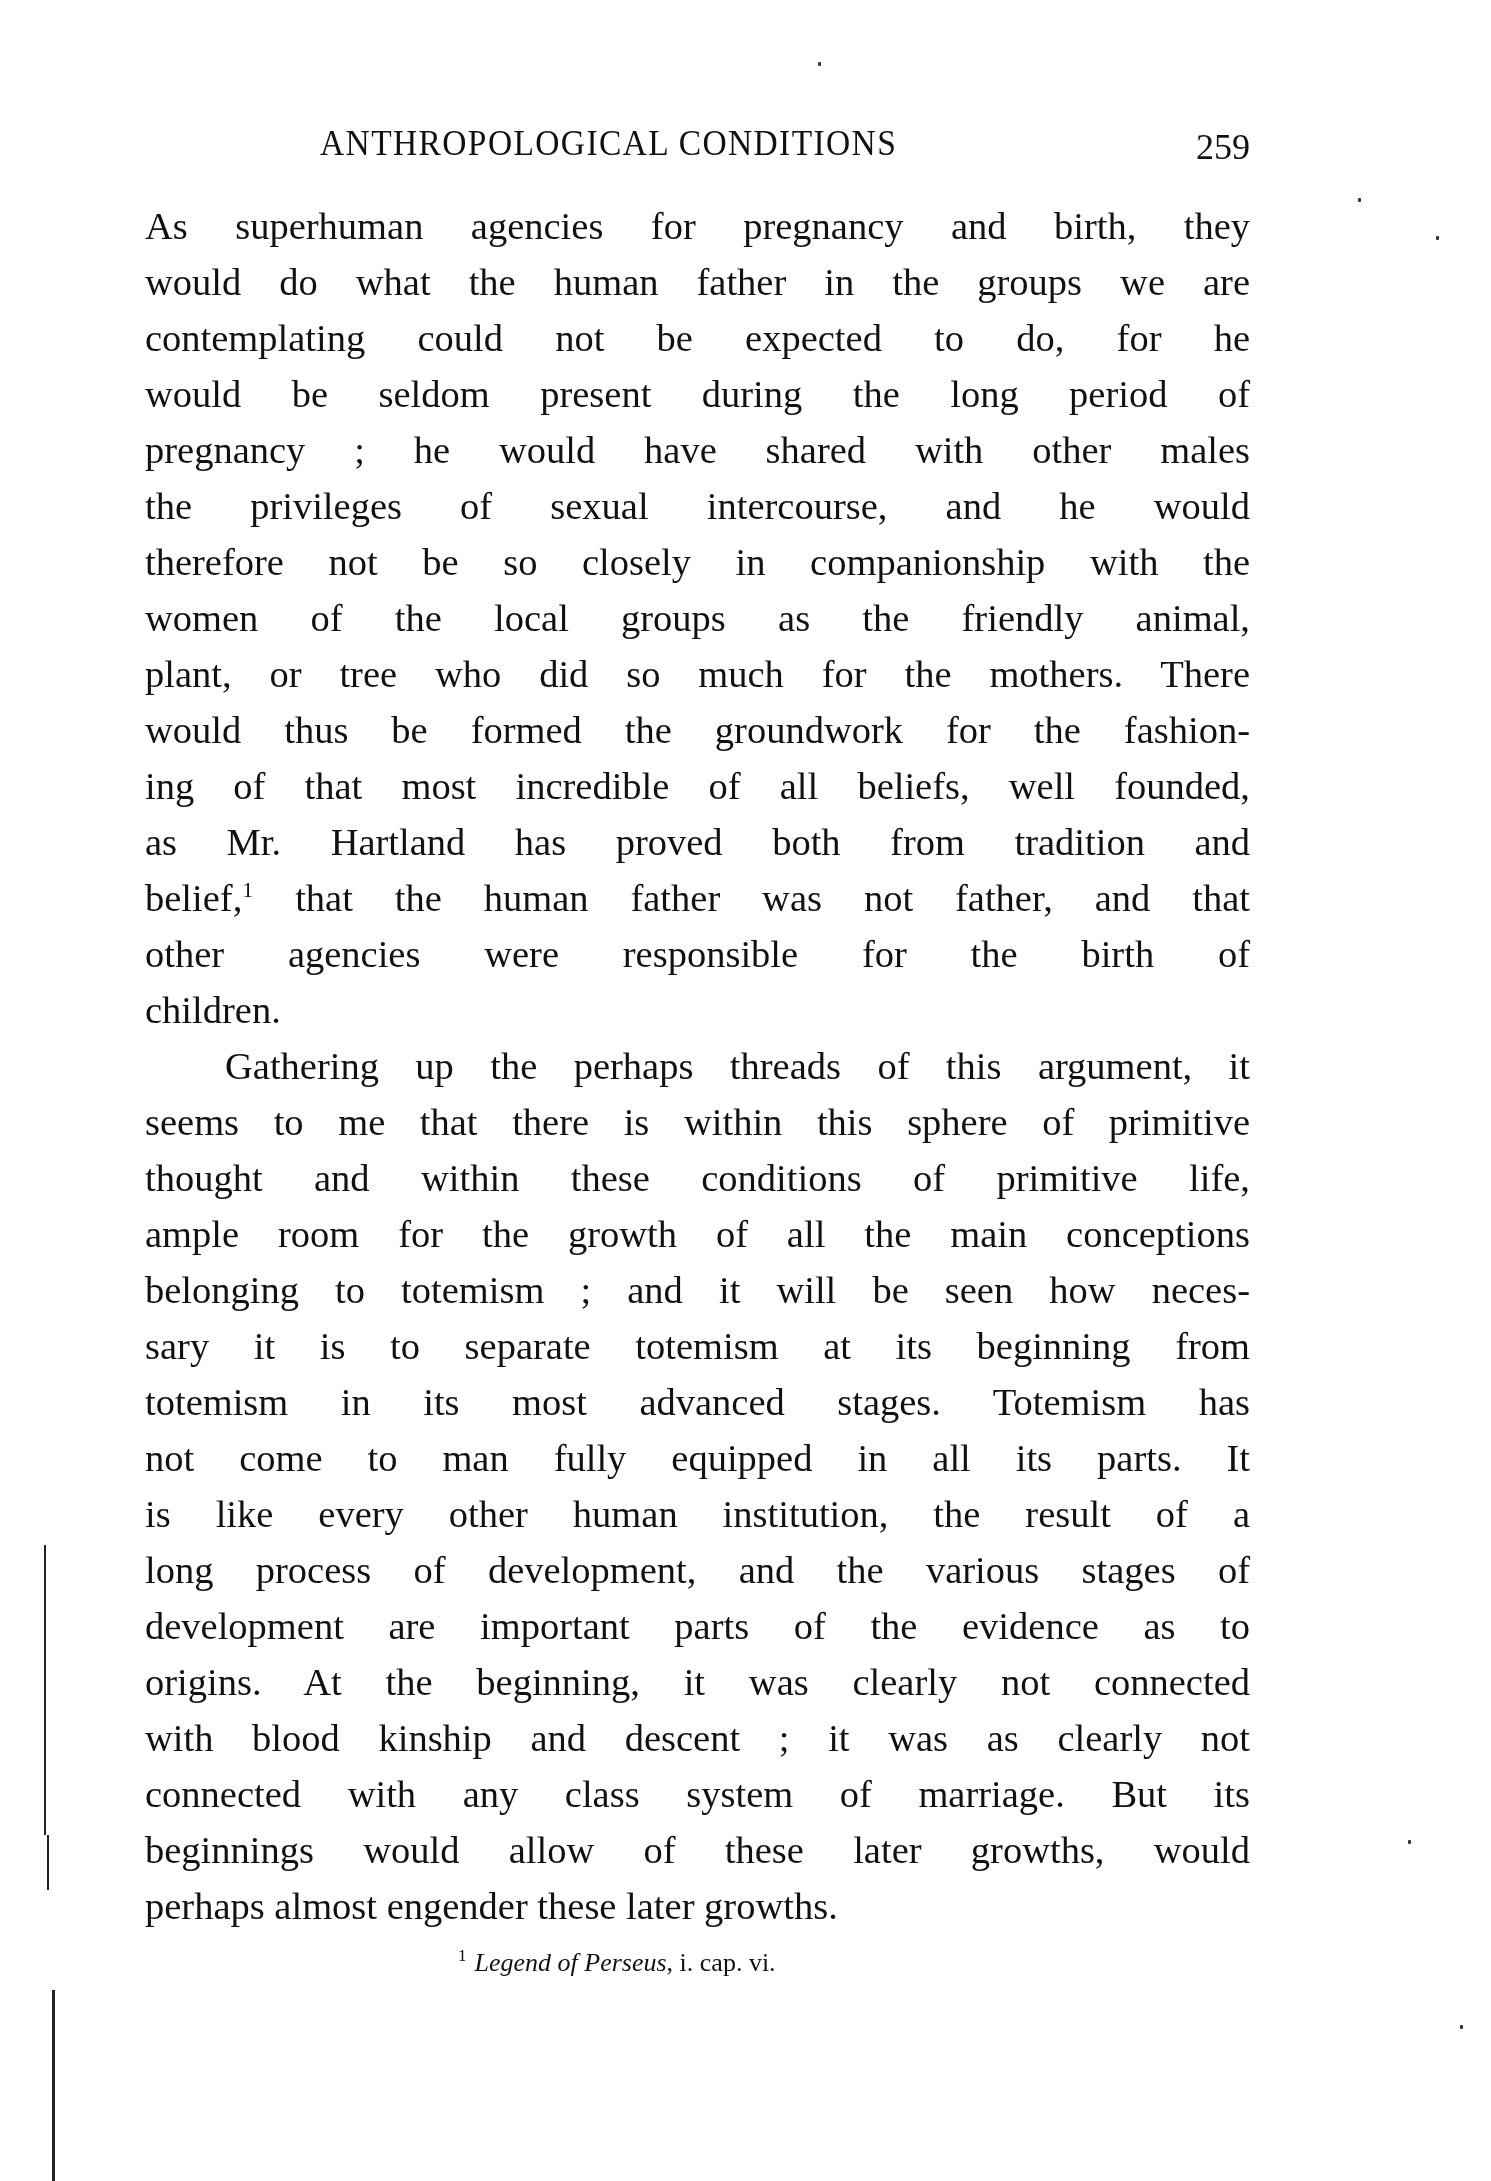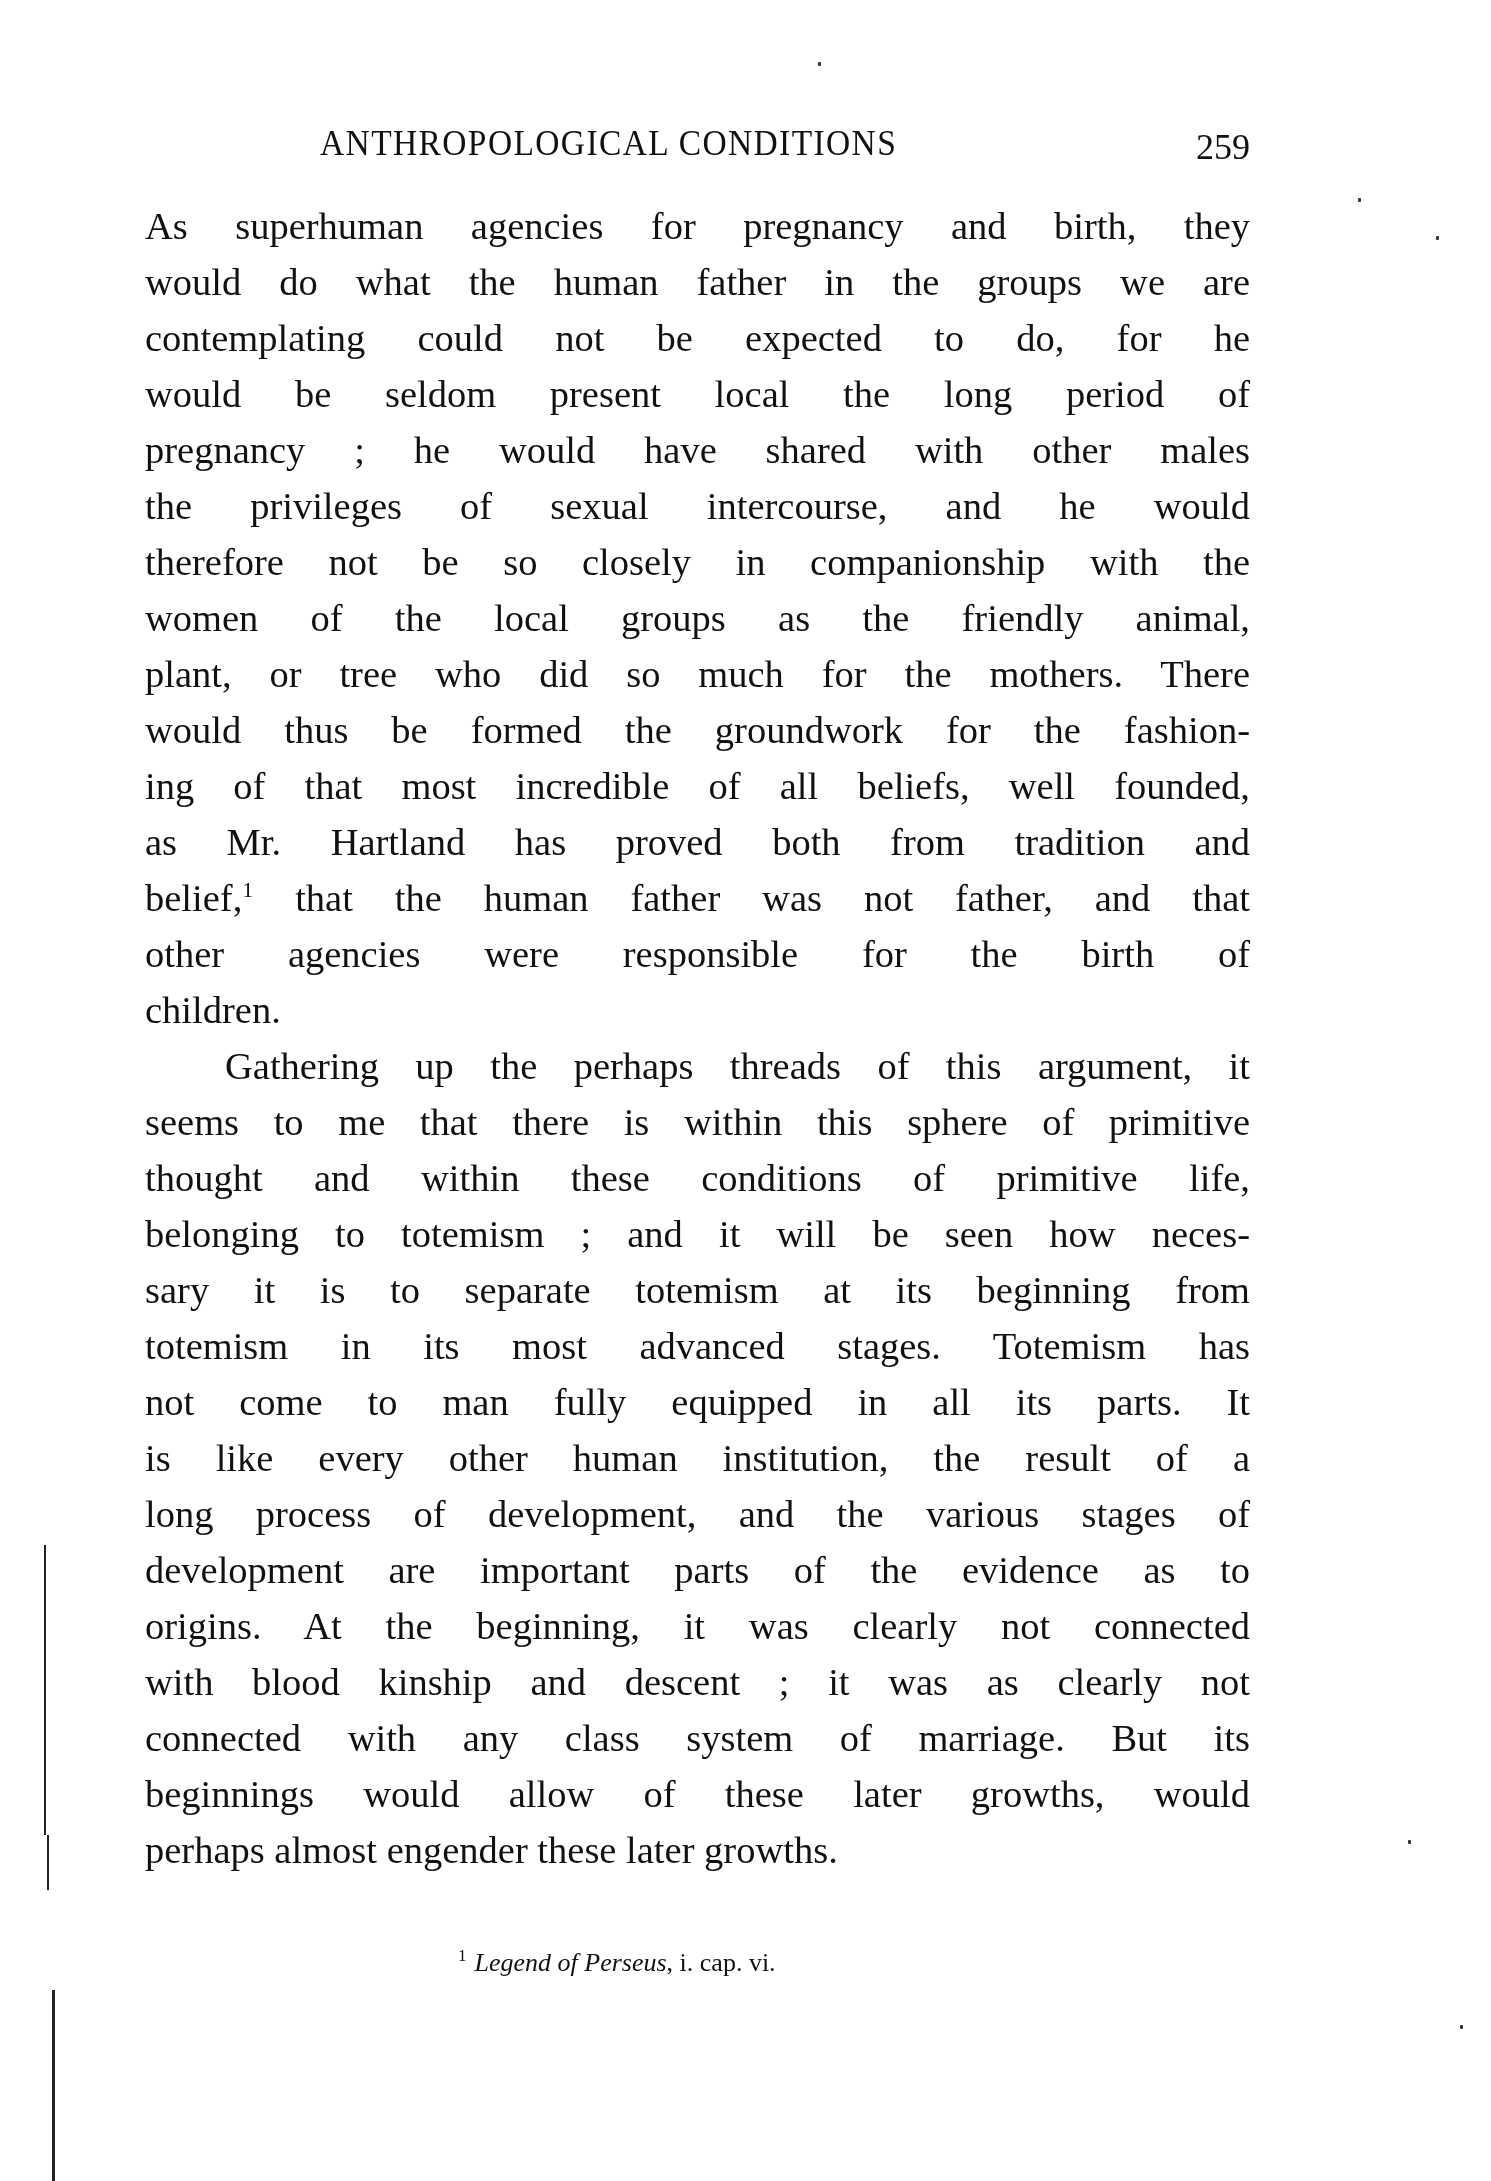--- a/index.html
+++ b/index.html
@@ -47,38 +47,39 @@
     <span class="running-title">ANTHROPOLOGICAL CONDITIONS</span>
     <span class="page-number">259</span>
   </div>
 
   <div class="body-text">
 
     <div class="paragraph">
       <div class="line">As superhuman agencies for pregnancy and birth, they</div>
       <div class="line">would do what the human father in the groups we are</div>
       <div class="line">contemplating could not be expected to do, for he</div>
-      <div class="line">would be seldom present local the long period of</div>
+      <div class="line">would be seldom present during the long period of</div>
       <div class="line">pregnancy ; he would have shared with other males</div>
       <div class="line">the privileges of sexual intercourse, and he would</div>
       <div class="line">therefore not be so closely in companionship with the</div>
       <div class="line">women of the local groups as the friendly animal,</div>
       <div class="line">plant, or tree who did so much for the mothers.  There</div>
       <div class="line">would thus be formed the groundwork for the fashion-</div>
       <div class="line">ing of that most incredible of all beliefs, well founded,</div>
       <div class="line">as Mr. Hartland has proved both from tradition and</div>
       <div class="line"><span>belief,</span><sup class="fn">1</sup><span> that the human father was not father, and that</span></div>
       <div class="line">other agencies were responsible for the birth of</div>
       <div class="line last">children.</div>
     </div>
 
     <div class="paragraph">
       <div class="line indent">Gathering up the perhaps threads of this argument, it</div>
       <div class="line">seems to me that there is within this sphere of primitive</div>
       <div class="line">thought and within these conditions of primitive life,</div>
+      <div class="line">ample room for the growth of all  the main conceptions</div>
       <div class="line">belonging to totemism ; and it will be seen how neces-</div>
       <div class="line">sary it is to separate totemism at its beginning from</div>
       <div class="line">totemism in its most advanced stages.  Totemism has</div>
       <div class="line">not come to man fully equipped in all its parts.  It</div>
       <div class="line">is like every other human institution, the result of a</div>
       <div class="line">long process of development, and the various stages of</div>
       <div class="line">development are important parts of the evidence as to</div>
       <div class="line">origins.  At the beginning, it was clearly not connected</div>
       <div class="line">with blood kinship and descent ; it was as clearly not</div>
       <div class="line">connected with any class system of marriage.  But its</div>

